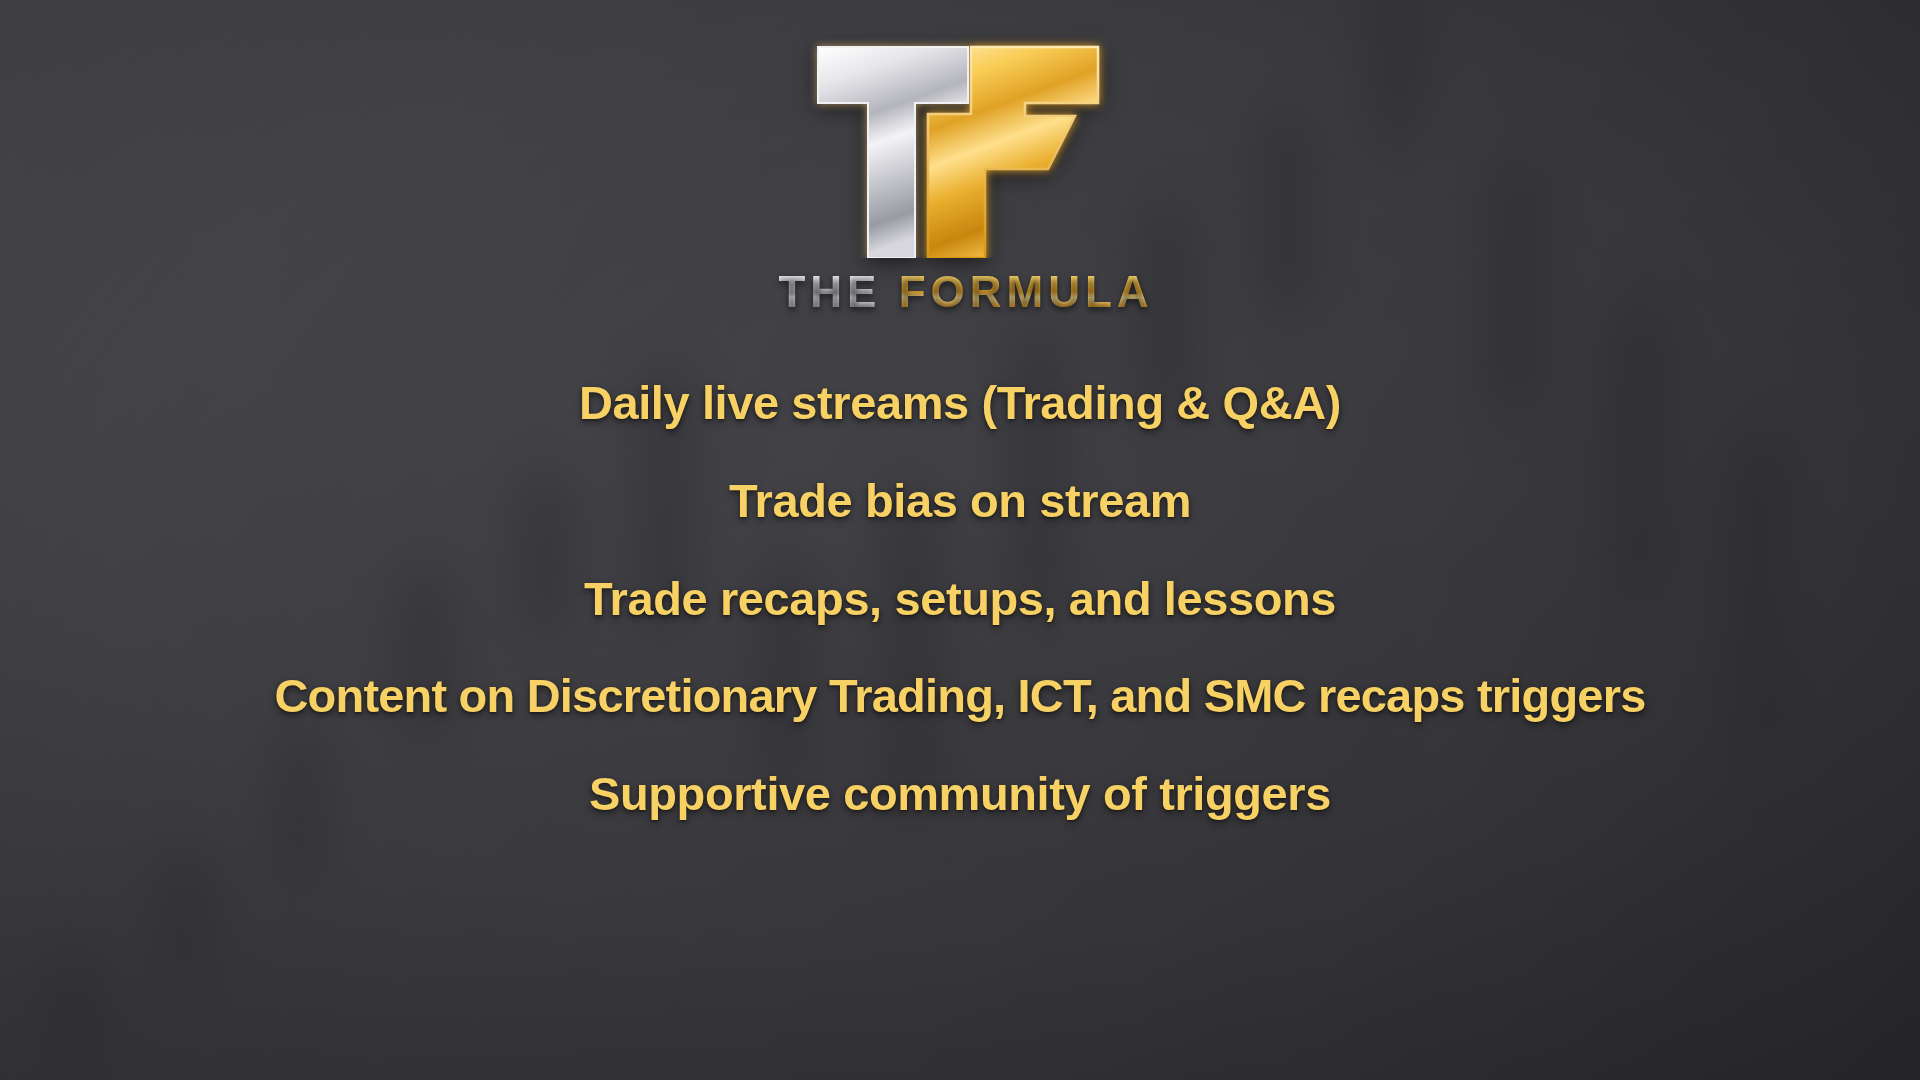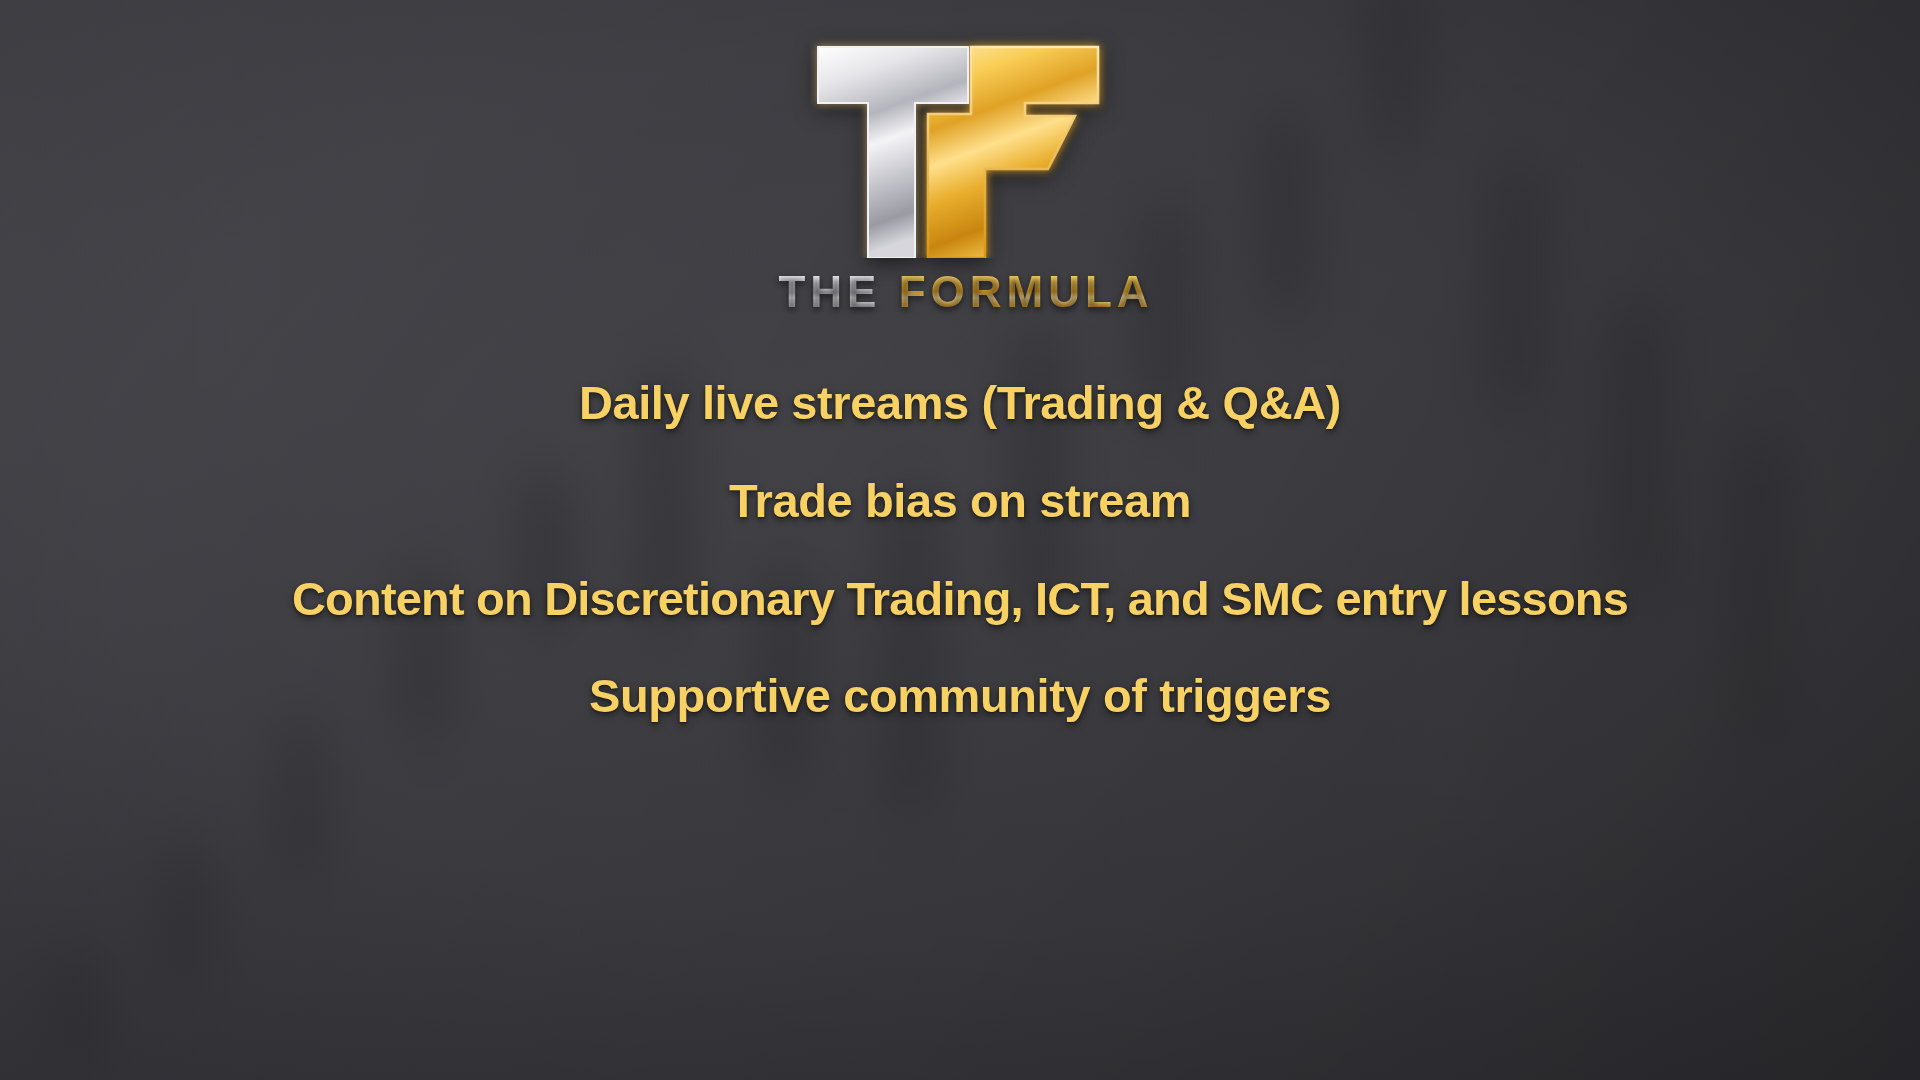--- a/index.html
+++ b/index.html
@@ -240,18 +240,19 @@
       </svg>
     </div>
 
     <div id="wordmark">
       <span class="wm-the">THE</span><span>&nbsp;</span><span class="wm-formula">FORMULA</span>
     </div>
 
     <div id="bullets">
       <div class="bullet-line">Daily live streams (Trading &amp; Q&amp;A)</div>
       <div class="bullet-line">Trade bias on stream</div>
-      <div class="bullet-line wide">Content on Discretionary Trading, ICT, and SMC entry lessons</div>
+      <div class="bullet-line">Trade recaps, setups, and lessons</div>
+      <div class="bullet-line wide">Content on Discretionary Trading, ICT, and SMC recaps triggers</div>
       <div class="bullet-line">Supportive community of triggers</div>
     </div>
 
   </div>
 </div>
 
 </body></html>

